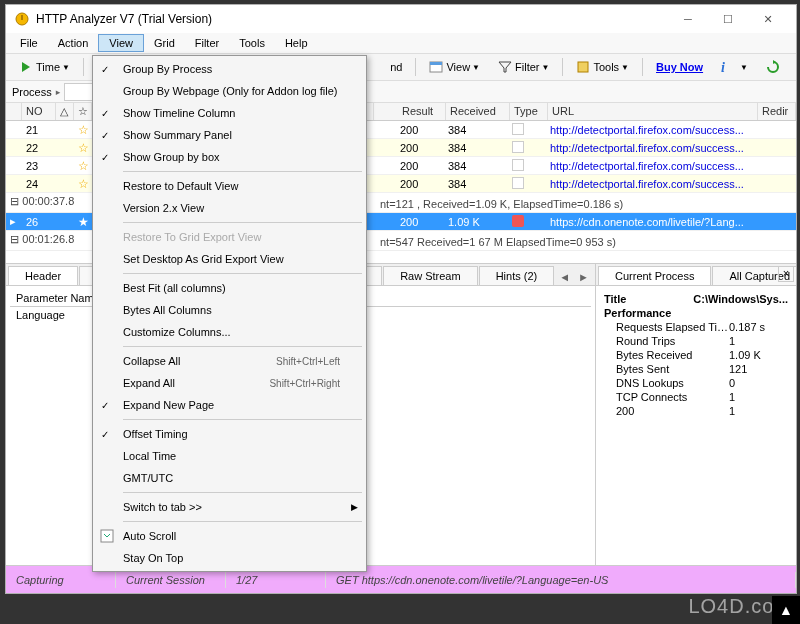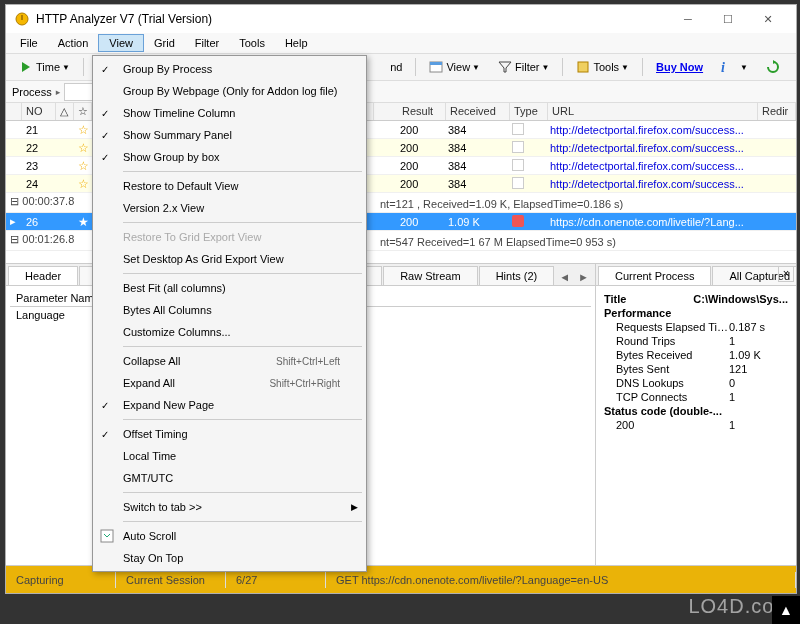--- a/index.html
+++ b/index.html
@@ -50,21 +50,21 @@
 .paramtable .th { display: flex; border-bottom: 1px solid #ccc; font-weight: normal; }
 .paramtable .th div { padding: 2px 6px; border-right: 1px solid #ddd; }
 .paramtable .td { display: flex; }
 .paramtable .td div { padding: 2px 6px; }
 .proc-body { flex: 1; background: #fff; padding: 6px 8px; overflow: hidden; font-size: 11px; }
 .proc-row { display: flex; padding: 1px 0; }
 .proc-row .k { width: 125px; white-space: nowrap; overflow: hidden; text-overflow: ellipsis; }
 .proc-row .v { flex: 1; }
 .proc-row.bold { font-weight: bold; }
 .proc-row.indent .k { padding-left: 12px; width: 125px; }
-.statusbar { height: 28px; display: flex; align-items: center; background: #eab308; border-top: 1px solid #ccc; }
+.statusbar { height: 28px; display: flex; align-items: center; background: #f0abfc; border-top: 1px solid #ccc; font-style: italic; }
 .statusbar .sbcell { padding: 2px 10px; border-right: 1px solid #ddd; color: #444; white-space: nowrap; overflow: hidden; }
 .dropdown { position: absolute; left: 86px; top: 50px; width: 275px; background: #f5f5f5; border: 1px solid #979797; box-shadow: 2px 2px 6px rgba(0,0,0,0.3); z-index: 100; padding: 2px; }
 .dropdown .dditem { display: flex; align-items: center; height: 22px; padding: 0 24px 0 28px; position: relative; cursor: default; }
 .dropdown .dditem.disabled { color: #aaa; }
 .dropdown .dditem .check { position: absolute; left: 6px; font-size: 10px; }
 .dropdown .dditem .label { flex: 1; }
 .dropdown .dditem .shortcut { color: #666; font-size: 10px; }
 .dropdown .dditem .submenu { position: absolute; right: 6px; font-size: 9px; }
 .dropdown .ddsep { height: 1px; background: #ccc; margin: 3px 2px 3px 28px; }
 .dropdown .ddicon { position: absolute; left: 4px; width: 16px; height: 16px; }
@@ -307,36 +307,33 @@
               <div class="v">121</div>
             </div>
           <div class="proc-row indent">
               <div class="k">DNS Lookups</div>
               <div class="v">0</div>
             </div>
           <div class="proc-row indent">
               <div class="k">TCP Connects</div>
               <div class="v">1</div>
             </div>
-          <div class="proc-row bold">
-              <div class="k" style="width:auto">Status code (double-...</div>
-            </div>
           <div class="proc-row indent">
               <div class="k">200</div>
               <div class="v">1</div>
             </div>
         </div>
       </div>
     </div>
   </div>
 
   <div class="statusbar">
     <div class="sbcell" style="width:110px">Capturing</div>
     <div class="sbcell" style="width:110px">Current Session</div>
-    <div class="sbcell" style="width:100px">6/27</div>
+    <div class="sbcell" style="width:100px">1/27</div>
     <div class="sbcell" style="flex:1">GET  https://cdn.onenote.com/livetile/?Language=en-US</div>
   </div>
 
   <div class="dropdown">
     <div class="dditem">
         <span class="check">✓</span>
         <span class="label">Group By Process</span>
       </div>
     <div class="dditem">
         <span class="label">Group By Webpage (Only for Addon log file)</span>

